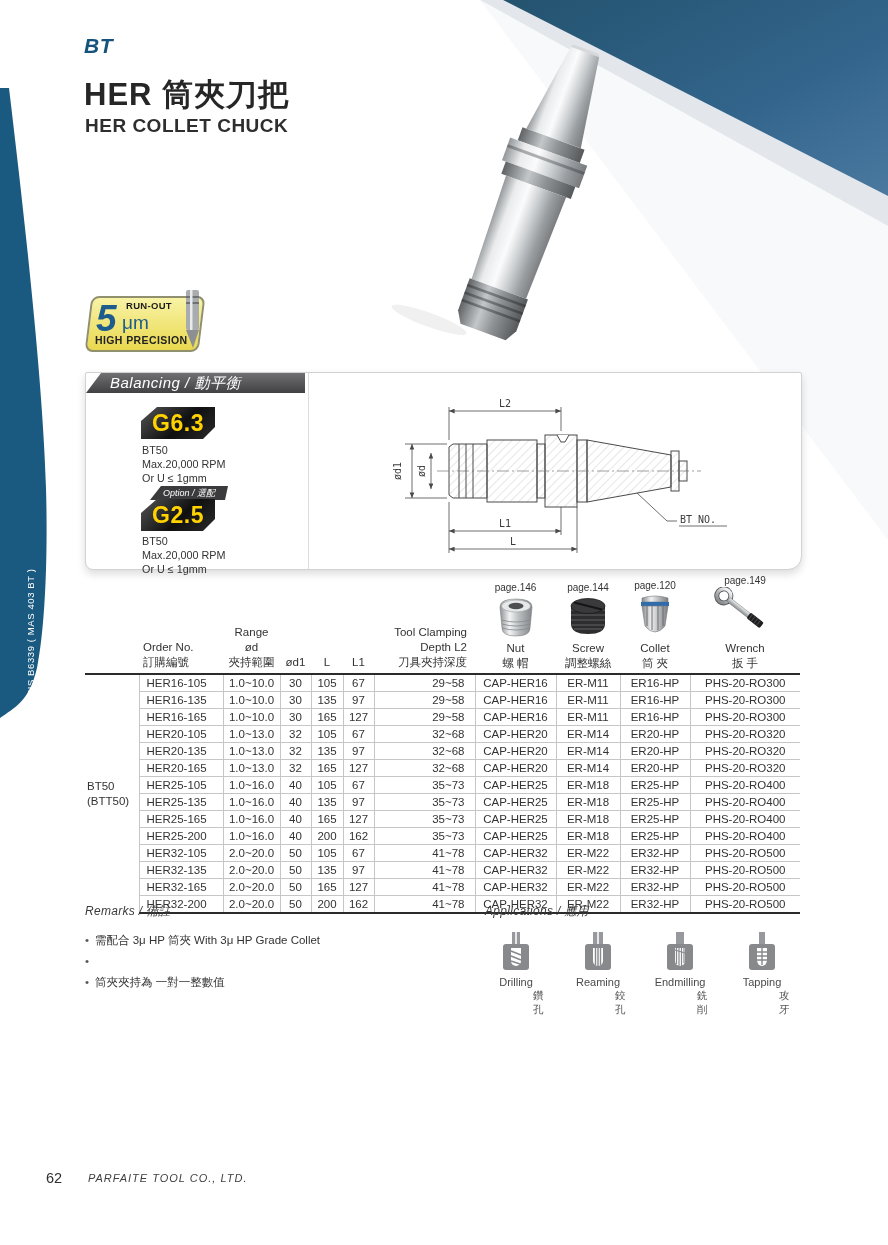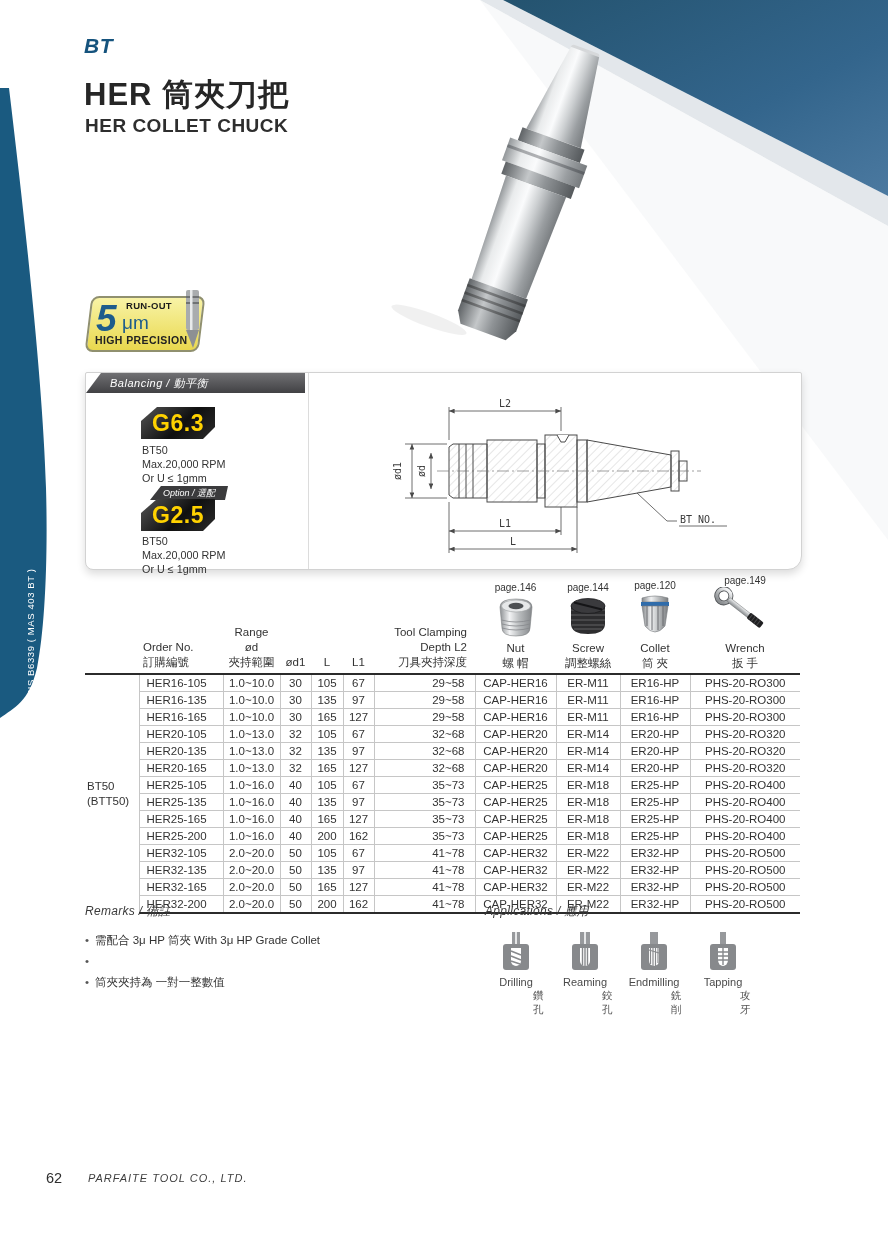--- a/index.html
+++ b/index.html
@@ -28,21 +28,21 @@
   .runout-top{position:absolute;left:38px;top:4px;font-size:9.5px;font-weight:bold;color:#1c1c1c;letter-spacing:.3px;}
   .runout-bottom{position:absolute;left:7px;top:38px;font-size:10.5px;font-weight:bold;color:#222;letter-spacing:.4px;}
   .runout-drill{position:absolute;right:-2px;top:-6px;}
 
   
   .panels{left:85px;top:372px;width:715px;height:196px;background:#fff;border:1px solid #d2d2d2;
           border-radius:2px 2px 14px 8px;box-shadow:0 4px 9px rgba(0,0,0,.14);display:flex;}
   .panel-bal{width:222px;position:relative;border-right:1px solid #dcdcdc;}
   .panel-dim{flex:1;position:relative;}
   .banner{position:absolute;top:0;left:0;right:3px;height:20px;line-height:20px;
-          background:linear-gradient(#707073,#414144);color:#fff;font-style:italic;font-size:11px;
+          background:linear-gradient(#707073,#414144);color:#fff;font-style:italic;font-size:15px;
           letter-spacing:.5px;padding-left:24px;clip-path:polygon(15px 0,100% 0,100% 100%,0 100%);}
   .panel-dim .banner{left:3px;right:0;}
 
   .gbadge{position:absolute;width:74px;height:32px;background:linear-gradient(135deg,#555 0%,#101010 55%,#2a2a2a 100%);
           clip-path:polygon(16px 0,100% 0,100% calc(100% - 12px),calc(100% - 12px) 100%,0 100%,0 14px);
           color:#ffd200;font-size:23px;font-weight:bold;text-align:center;line-height:32px;letter-spacing:.5px;}
   .g1{left:55px;top:34px;}
   .g2{left:55px;top:126px;}
   .option-tab{position:absolute;left:64px;top:113px;width:78px;height:14px;background:#3b3b3d;color:#fff;
               font-size:9px;font-style:italic;line-height:14px;text-align:center;
@@ -75,21 +75,21 @@
   td.c0{text-align:left;padding-left:7px;}
   td.c5{text-align:right;padding-right:10px;}
 
   
   .remarks{left:85px;top:903px;width:380px;}
   .sec-head{font-size:12px;color:#3a3a3a;font-style:italic;letter-spacing:.3px;}
   .remark-list{margin-top:10px;}
   .remark-item{font-size:11.5px;line-height:21px;color:#333;display:flex;gap:6px;}
   .remark-item .bullet{color:#555;}
   .apps{left:485px;top:903px;width:320px;}
-  .apps-row{display:flex;gap:7px;margin-top:12px;}
+  .apps-row{display:flex;gap:20px;margin-top:12px;}
   .app-item{width:62px;display:flex;flex-direction:column;align-items:center;}
   .app-en{font-size:11px;color:#4a4a4a;margin-top:4px;}
   .app-zh{font-size:10.5px;color:#555;margin-top:1px;padding-left:48px;}
 
   
   .pageno{left:46px;top:1170px;font-size:14.5px;color:#2e2e2e;}
   .company{left:88px;top:1172px;font-size:11px;font-style:italic;color:#3f3f3f;letter-spacing:1px;}
 </style>
 </head>
 <body>

